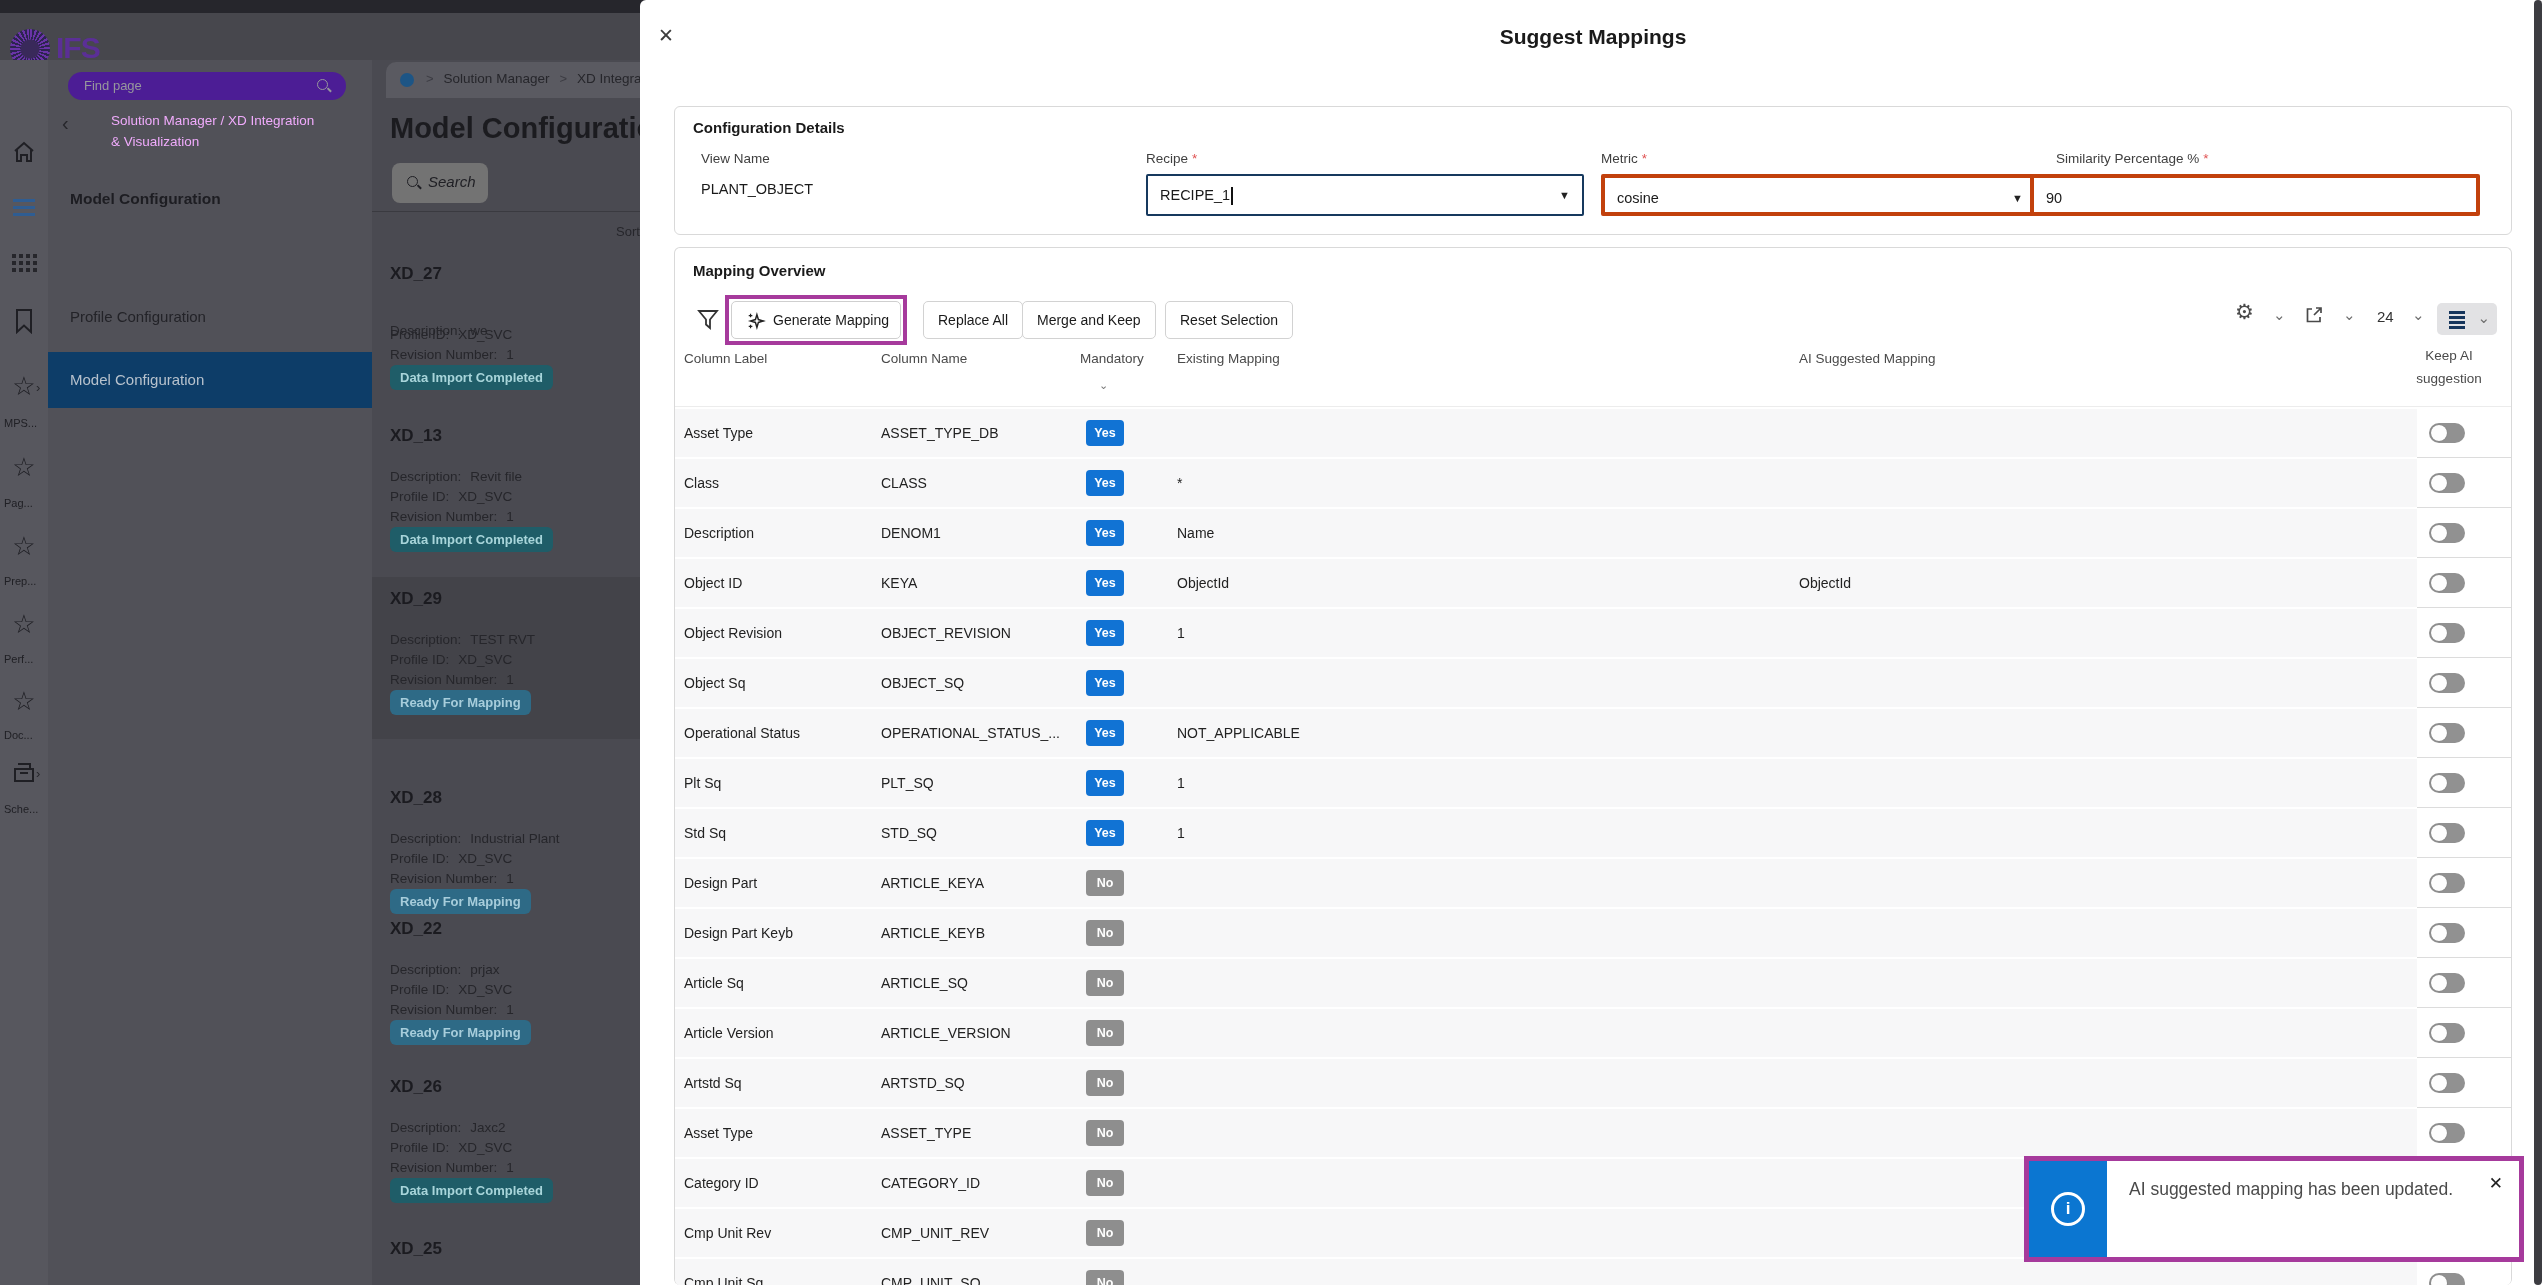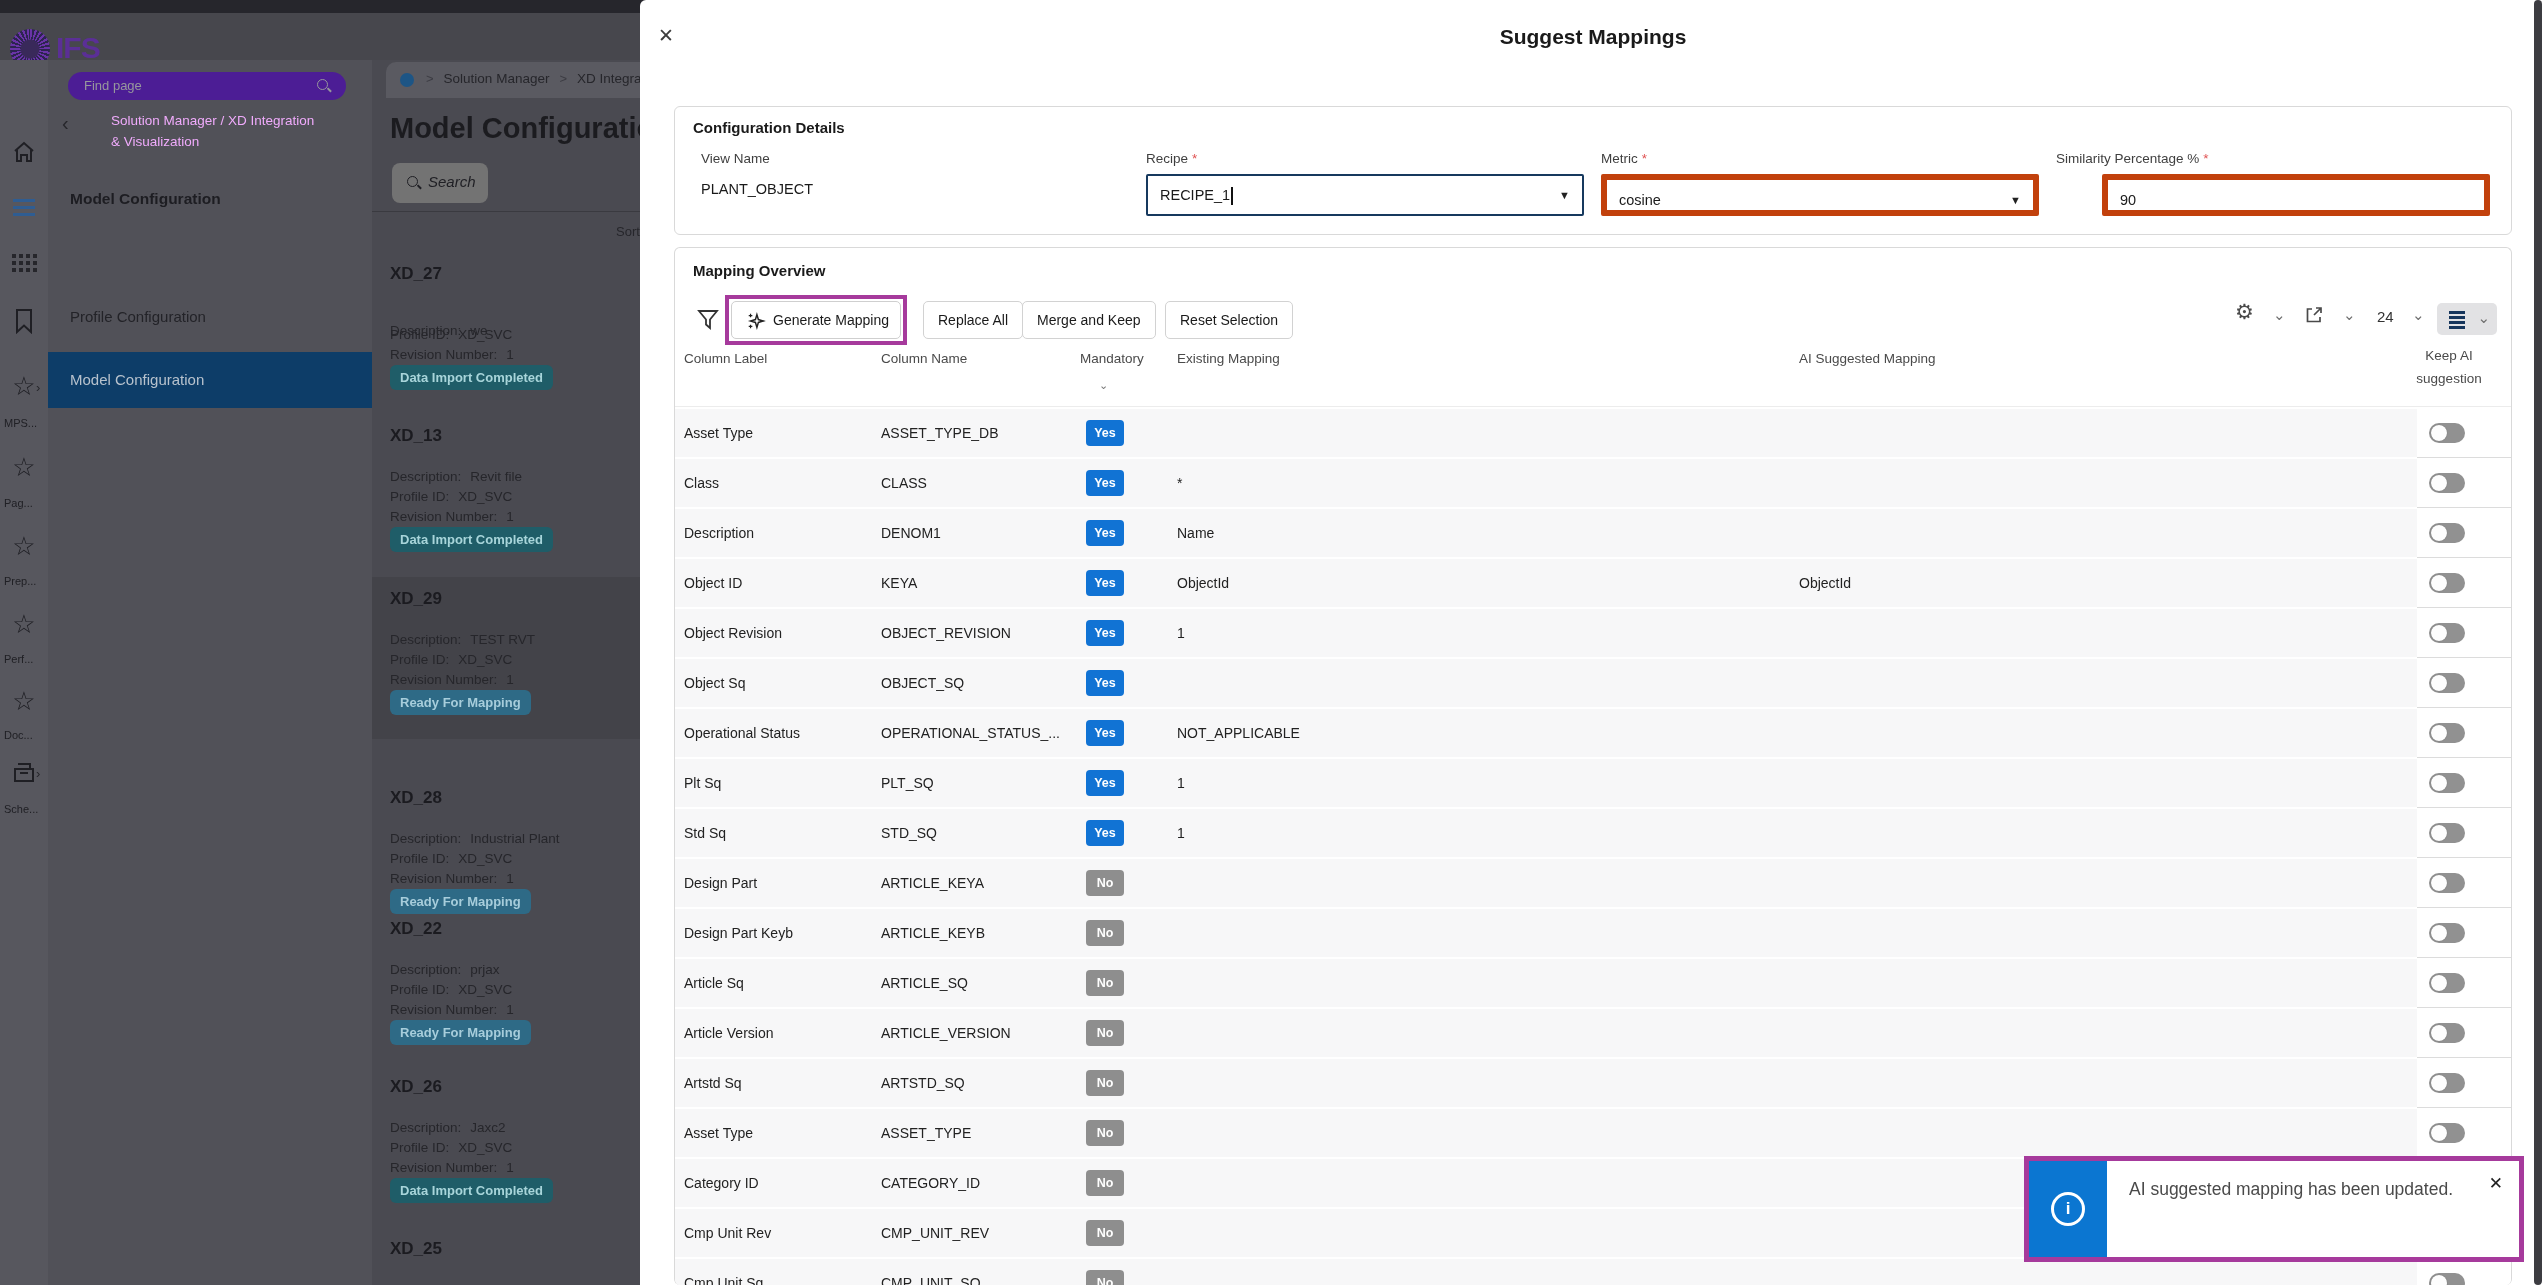--- a/index.html
+++ b/index.html
@@ -67,21 +67,21 @@
   #modal-close{left:18px;top:24px;font-size:19px;color:#3c3c3c;cursor:pointer;}
   #modal-title{left:0;top:25px;width:1906px;text-align:center;font-size:21px;font-weight:bold;color:#1a1a1a;}
 
   .card{position:absolute;border:1px solid #d9d9d9;border-radius:6px;background:#fff;box-sizing:border-box;}
   #config-card{left:34px;top:106px;width:1838px;height:129px;}
   #mapping-card{left:34px;top:247px;width:1838px;height:1038px;overflow:hidden;border-bottom:none;}
   .sect-title{position:absolute;left:18px;font-size:15px;font-weight:bold;color:#1a1a1a;}
   .fld-label{position:absolute;top:44px;font-size:13.5px;color:#3f3f3f;}
   .req{color:#e05252;margin-left:4px;}
   .fld-value{position:absolute;top:74px;font-size:14.5px;color:#1a1a1a;}
-  .fld-box{position:absolute;top:67px;height:42px;box-sizing:border-box;border:6px solid #c2410c;
+  .fld-box{position:absolute;top:67px;height:42px;box-sizing:border-box;border:4px solid #c2410c;
     border-radius:2px;background:#fff;font-size:14.5px;color:#1a1a1a;line-height:40px;padding-left:12px;}
   .fld-box.focused{border:2px solid #16395e;line-height:38px;}
   .caret-down{position:absolute;right:12px;top:0;font-size:11px;color:#222;}
   .text-cursor{display:inline-block;width:1.5px;height:18px;background:#111;vertical-align:middle;margin-left:1px;}
 
   .tool-btn{position:absolute;top:53px;height:38px;line-height:36px;padding:0 14px;border:1px solid #d2d2d2;
     border-radius:5px;background:#fff;font-size:14px;color:#1a1a1a;box-sizing:border-box;white-space:nowrap;}
   #gen-highlight{left:50px;top:47px;width:182px;height:50px;border:4px solid #a63a9c;box-sizing:border-box;pointer-events:none;}
   #gen-btn{left:56px;width:170px;border:1px solid #cfcfcf;}
   .funnel{left:21px;top:60px;}
@@ -295,21 +295,21 @@
         <span class="caret-down" style="line-height:38px">▼</span>
       </div>
 
       <div class="fld-label" style="left:926px"><span>Metric</span><span class="req">*</span></div>
       <div class="fld-box" style="left:926px;width:438px">
         <span>cosine</span>
         <span class="caret-down" style="line-height:40px">▼</span>
       </div>
 
       <div class="fld-label" style="left:1381px"><span>Similarity Percentage %</span><span class="req">*</span></div>
-      <div class="fld-box" style="left:1427px;width:388px">
+      <div class="fld-box" style="left:1355px;width:450px">
         <span>90</span>
       </div>
     </div>
 
     <div id="mapping-card" class="card">
       <div class="sect-title" style="top:14px">Mapping Overview</div>
 
       <div class="abs funnel">
         <svg width="24" height="24" viewBox="0 0 24 24">
             <path d="M3 3 H21 L14 11.5 V20 L10 16.5 V11.5 Z" fill="none" stroke="#333" stroke-width="1.8"></path>

